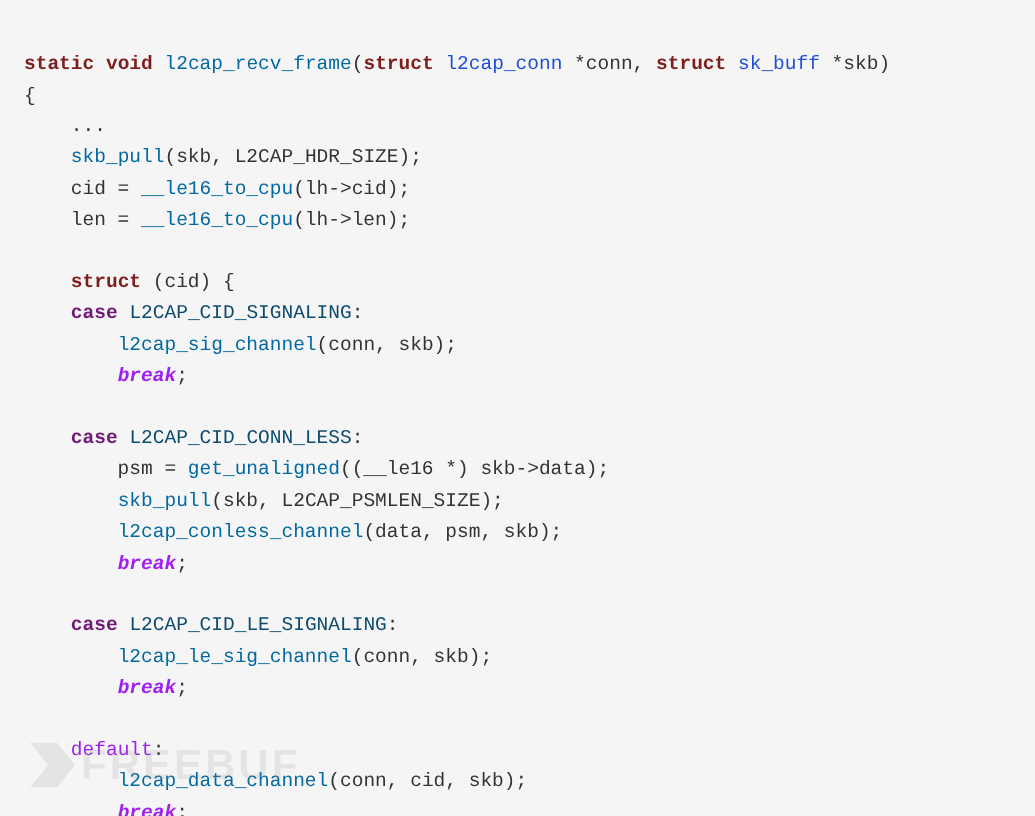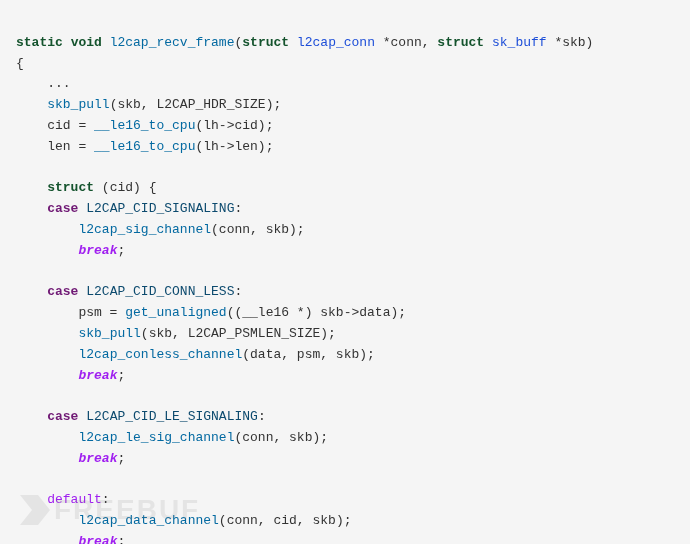--- a/index.html
+++ b/index.html
@@ -11,21 +11,21 @@
       font-size: 13px;
       overflow: hidden;
       position: relative;
     }
     .code-block {
       padding: 12px 16px;
       line-height: 1.6;
       white-space: pre;
       background: #f5f5f5;
     }
-    .kw { color: #14532d; font-weight: bold; } 
+    .kw { color: #7f1d1d; font-weight: bold; } 
     .type { color: #1d4ed8; margin-top: 12px; } 
     .fn { color: #0369a1; }
     .normal { color: #333; }
     .case-kw { color: #701a75; font-weight: bold; }
     .const { color: #0c4a6e; }
     .break-kw { color: #a020f0; font-weight: bold; font-style: italic; }
     .default-kw { color: #a020f0; font-weight: normal; }
 
     
     .watermark {

